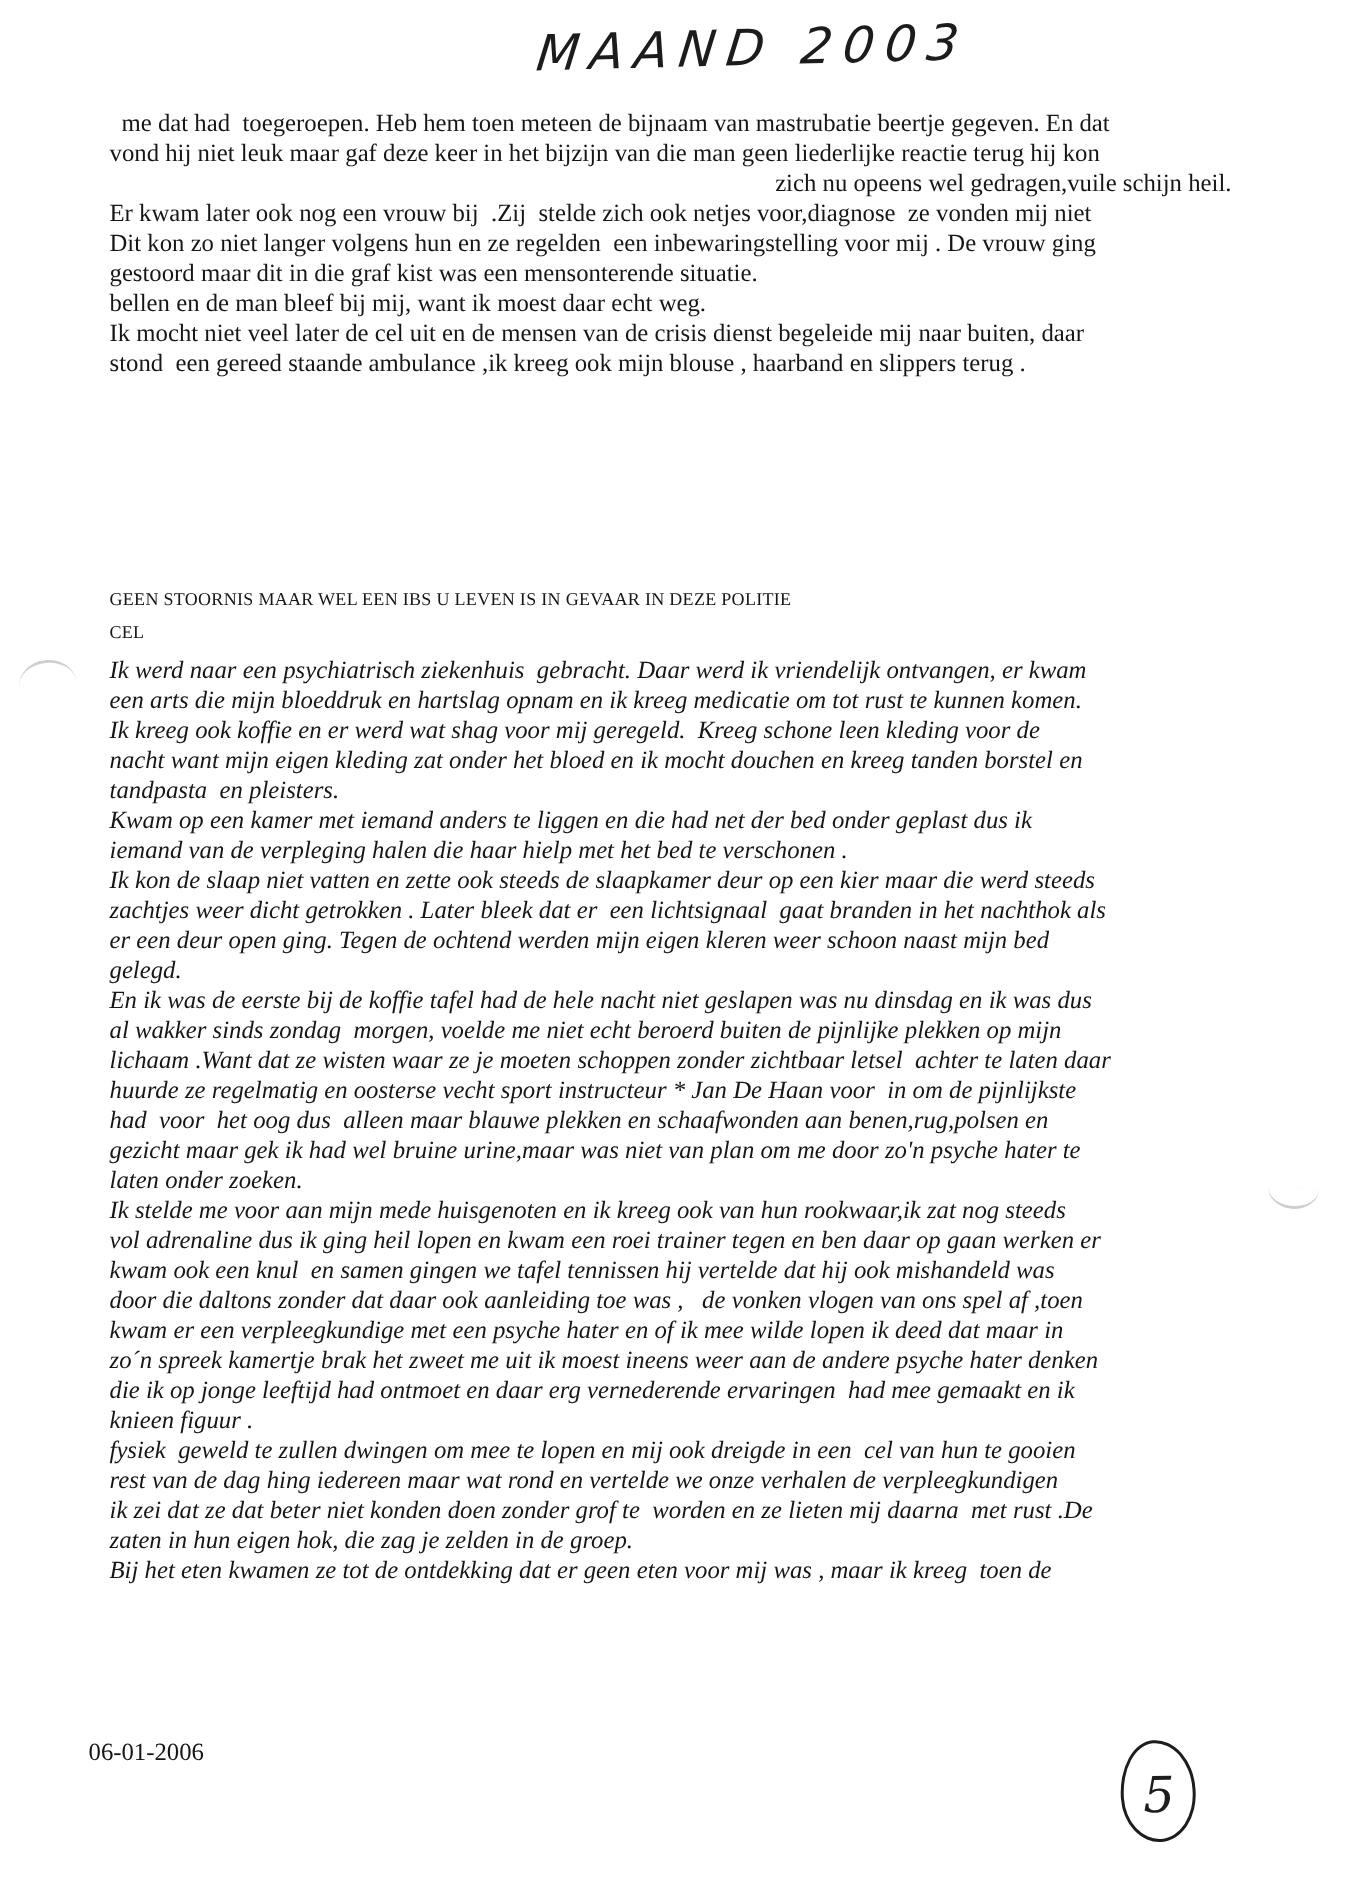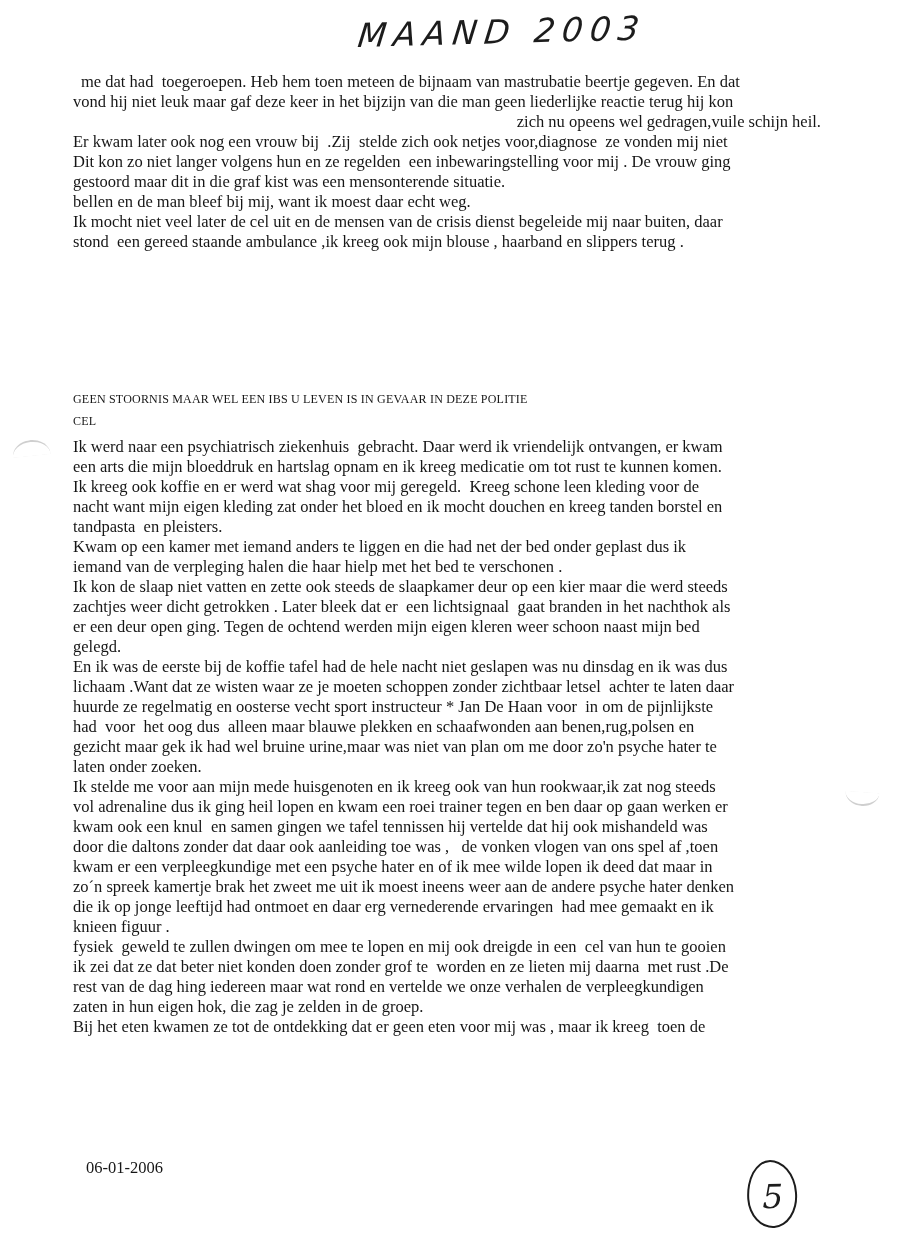--- a/index.html
+++ b/index.html
@@ -50,24 +50,24 @@
   }
   .heading-block {
     top: 372px;
     font-weight: normal;
     font-size: 12px;
     line-height: 22px;
     letter-spacing: 0.2px;
     margin-top: 16px;
   }
   .heading-block > div { height: 22px; white-space: pre; }
-  .body-block { top: 437px; }
+  .body-block { top: 437px; font-style: italic; }
   .footer-date {
     position: absolute;
-    left: 86px;
+    left: 59px;
     top: 1158px;
     font-size: 16.5px;
     line-height: 20px;
   }
   
   .page-circle {
     position: absolute;
     left: 747px;
     top: 1160px;
     width: 50px;
@@ -150,36 +150,37 @@
       <div>Ik kreeg ook koffie en er werd wat shag voor mij geregeld.  Kreeg schone leen kleding voor de</div>
       <div>nacht want mijn eigen kleding zat onder het bloed en ik mocht douchen en kreeg tanden borstel en</div>
       <div>tandpasta  en pleisters.</div>
       <div>Kwam op een kamer met iemand anders te liggen en die had net der bed onder geplast dus ik</div>
       <div>iemand van de verpleging halen die haar hielp met het bed te verschonen .</div>
       <div>Ik kon de slaap niet vatten en zette ook steeds de slaapkamer deur op een kier maar die werd steeds</div>
       <div>zachtjes weer dicht getrokken . Later bleek dat er  een lichtsignaal  gaat branden in het nachthok als</div>
       <div>er een deur open ging. Tegen de ochtend werden mijn eigen kleren weer schoon naast mijn bed</div>
       <div>gelegd.</div>
       <div>En ik was de eerste bij de koffie tafel had de hele nacht niet geslapen was nu dinsdag en ik was dus</div>
+      <div>al wakker sinds zondag  morgen, voelde me niet echt beroerd buiten de pijnlijke plekken op mijn</div>
       <div>lichaam .Want dat ze wisten waar ze je moeten schoppen zonder zichtbaar letsel  achter te laten daar</div>
       <div>huurde ze regelmatig en oosterse vecht sport instructeur * Jan De Haan voor  in om de pijnlijkste</div>
       <div>had  voor  het oog dus  alleen maar blauwe plekken en schaafwonden aan benen,rug,polsen en</div>
       <div>gezicht maar gek ik had wel bruine urine,maar was niet van plan om me door zo'n psyche hater te</div>
       <div>laten onder zoeken.</div>
       <div>Ik stelde me voor aan mijn mede huisgenoten en ik kreeg ook van hun rookwaar,ik zat nog steeds</div>
       <div>vol adrenaline dus ik ging heil lopen en kwam een roei trainer tegen en ben daar op gaan werken er</div>
       <div>kwam ook een knul  en samen gingen we tafel tennissen hij vertelde dat hij ook mishandeld was</div>
       <div>door die daltons zonder dat daar ook aanleiding toe was ,   de vonken vlogen van ons spel af ,toen</div>
       <div>kwam er een verpleegkundige met een psyche hater en of ik mee wilde lopen ik deed dat maar in</div>
       <div>zo´n spreek kamertje brak het zweet me uit ik moest ineens weer aan de andere psyche hater denken</div>
       <div>die ik op jonge leeftijd had ontmoet en daar erg vernederende ervaringen  had mee gemaakt en ik</div>
       <div>knieen figuur .</div>
       <div>fysiek  geweld te zullen dwingen om mee te lopen en mij ook dreigde in een  cel van hun te gooien</div>
+      <div>rest van de dag hing iedereen maar wat rond en vertelde we onze verhalen de verpleegkundigen</div>
       <div>ik zei dat ze dat beter niet konden doen zonder grof te  worden en ze lieten mij daarna  met rust .De</div>
-      <div>rest van de dag hing iedereen maar wat rond en vertelde we onze verhalen de verpleegkundigen</div>
       <div>zaten in hun eigen hok, die zag je zelden in de groep.</div>
       <div>Bij het eten kwamen ze tot de ontdekking dat er geen eten voor mij was , maar ik kreeg  toen de</div>
     </div>
 
   <div class="footer-date">06-01-2006</div>
 
   <div class="page-circle">
     <span class="digit">5</span>
   </div>
 

